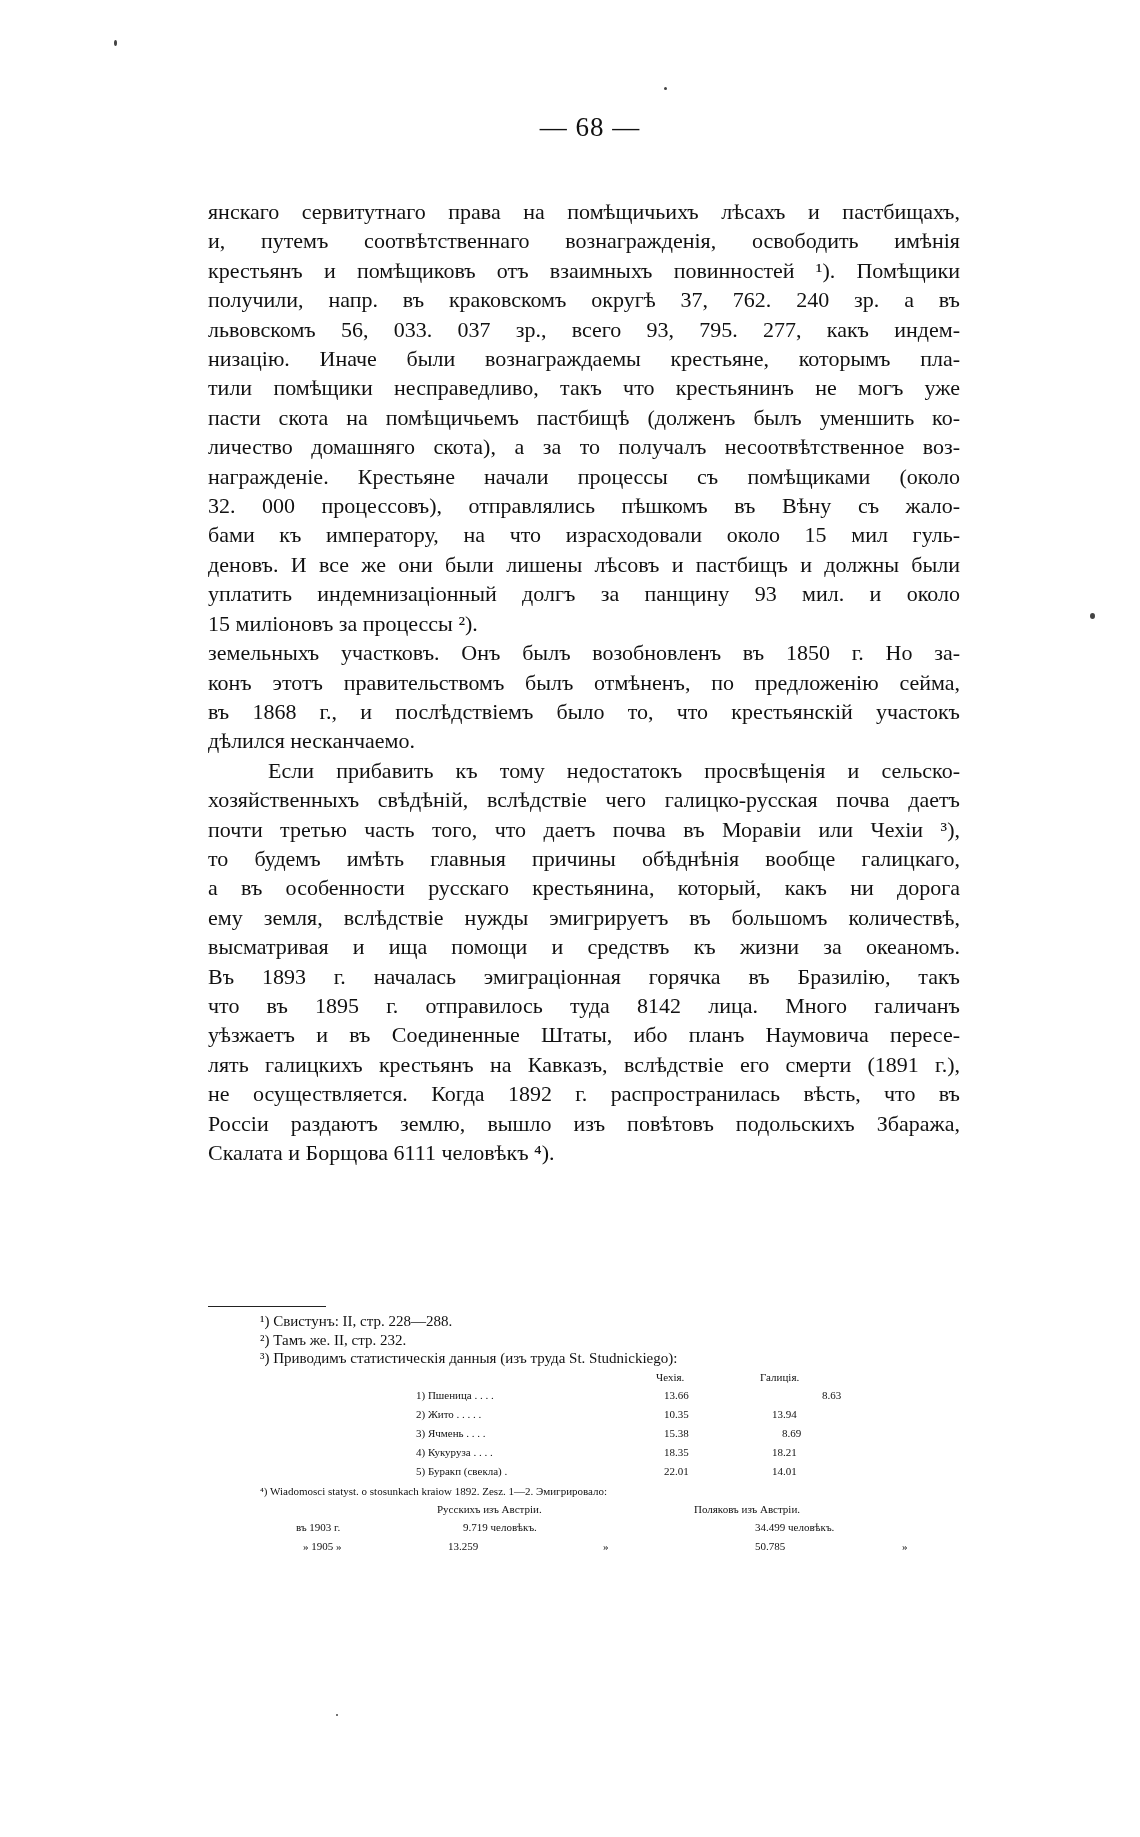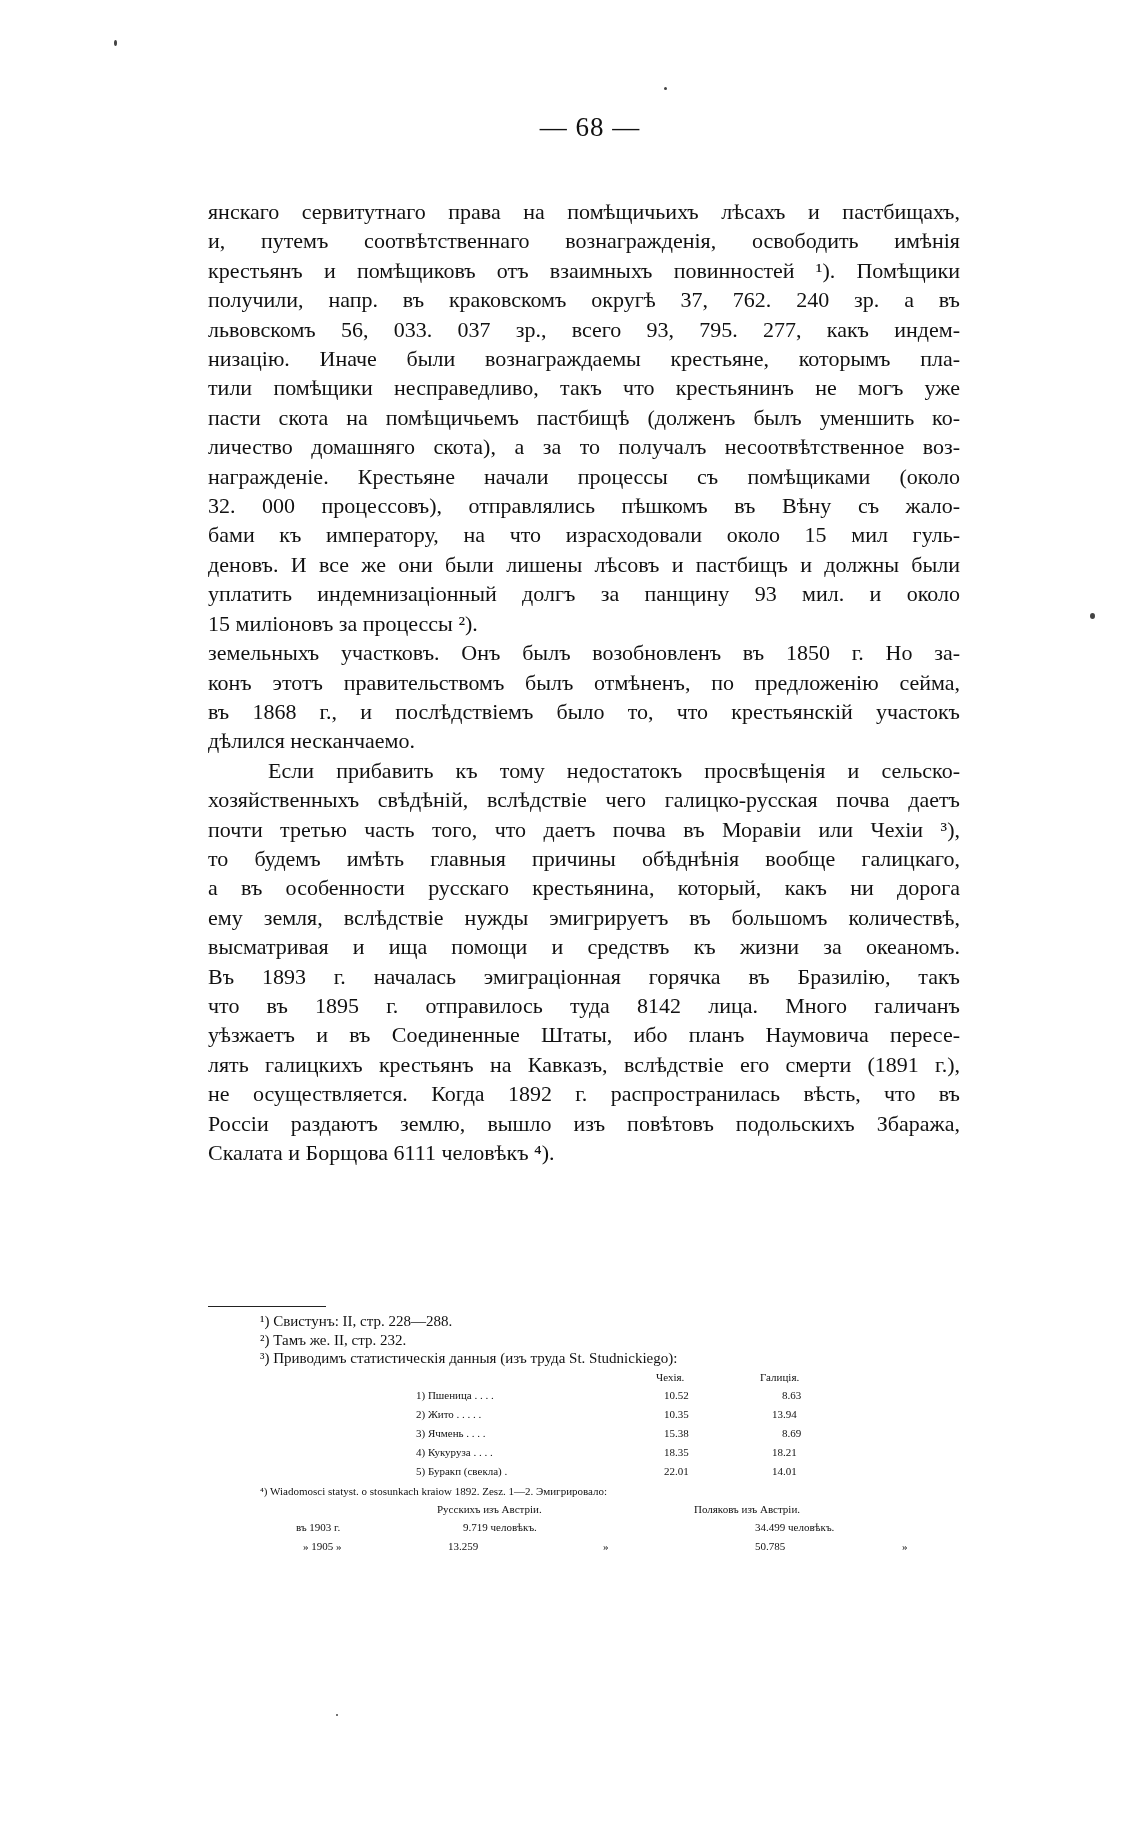--- a/index.html
+++ b/index.html
@@ -69,22 +69,22 @@
   <span class="fn">¹) Свистунъ: II, стр. 228—288.</span>
   <span class="fn">²) Тамъ же. II, стр. 232.</span>
   <span class="fn">³) Приводимъ статистическія данныя (изъ труда St. Studnickiego):</span>
 </div>
 
 <div class="tbl" style="left:0; top:0; width:1140px; height:1837px; pointer-events:none;">
   <span class="cell" style="left:656px; top:1368px;">Чехія.</span>
   <span class="cell" style="left:760px; top:1368px;">Галиція.</span>
 
   <span class="cell" style="left:416px; top:1386px;">1) Пшеница . . . .</span>
-  <span class="cell" style="left:664px; top:1386px;">10.52</span>
-  <span class="cell" style="left:782px; top:1386px;">8.63</span>
+  <span class="cell" style="left:664px; top:1386px;">13.66</span>
+  <span class="cell" style="left:822px; top:1386px;">8.63</span>
 
   <span class="cell" style="left:416px; top:1405px;">2) Жито . . . . .</span>
   <span class="cell" style="left:664px; top:1405px;">10.35</span>
   <span class="cell" style="left:772px; top:1405px;">13.94</span>
 
   <span class="cell" style="left:416px; top:1424px;">3) Ячмень . . . .</span>
   <span class="cell" style="left:664px; top:1424px;">15.38</span>
   <span class="cell" style="left:782px; top:1424px;">8.69</span>
 
   <span class="cell" style="left:416px; top:1443px;">4) Кукуруза . . . .</span>

